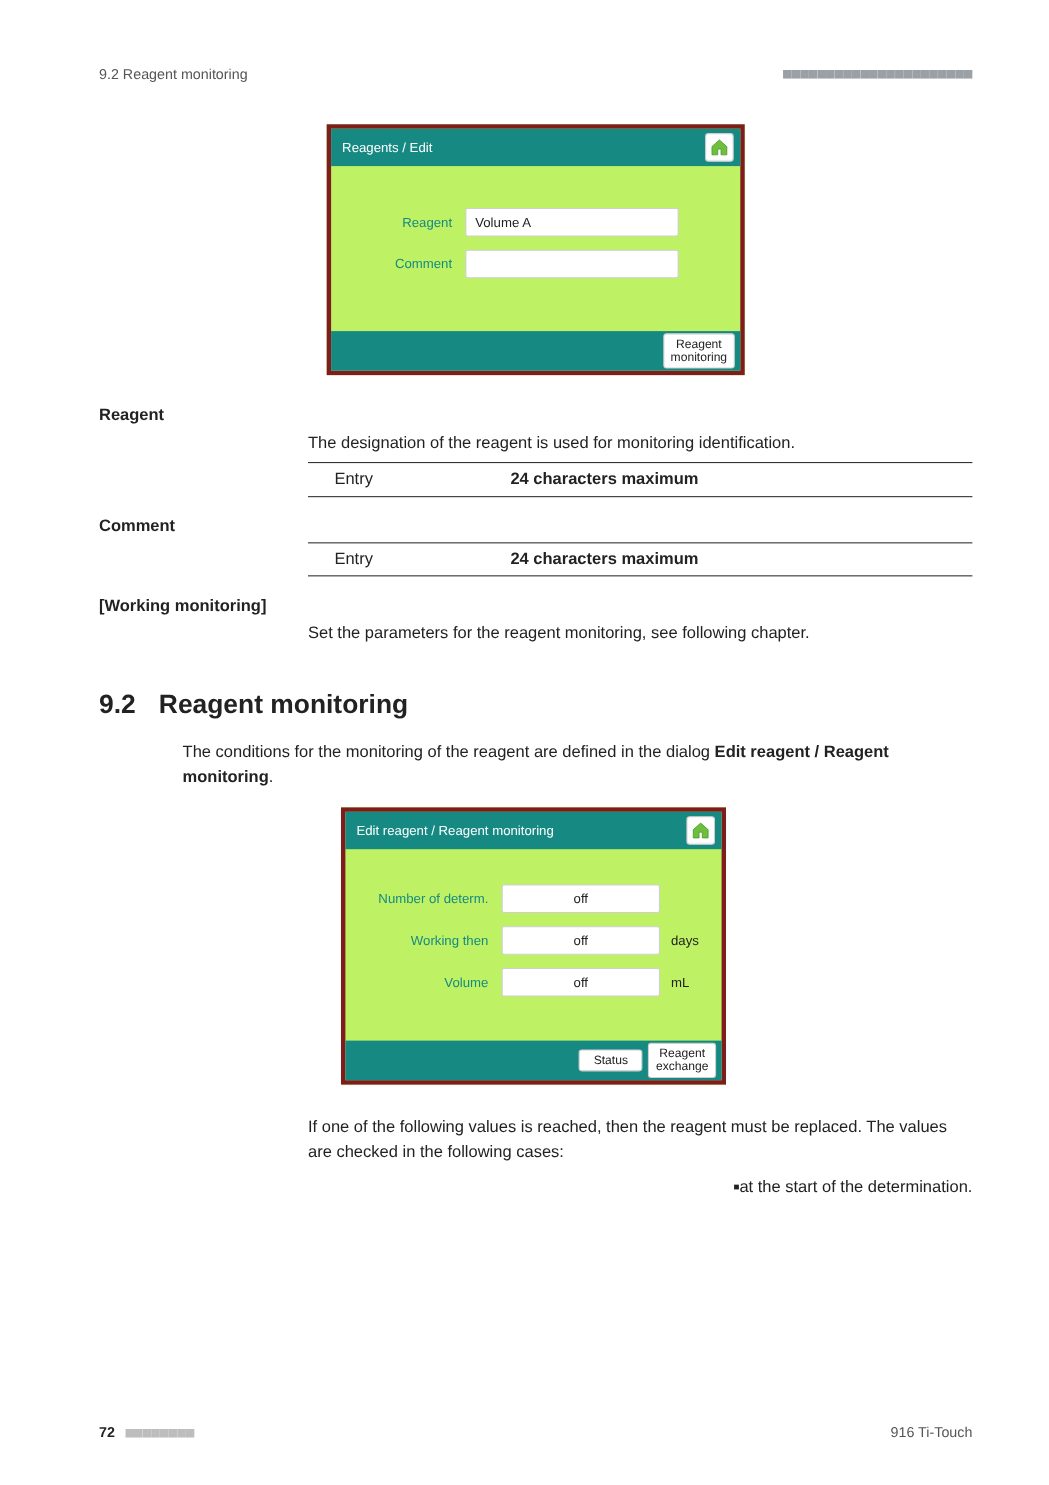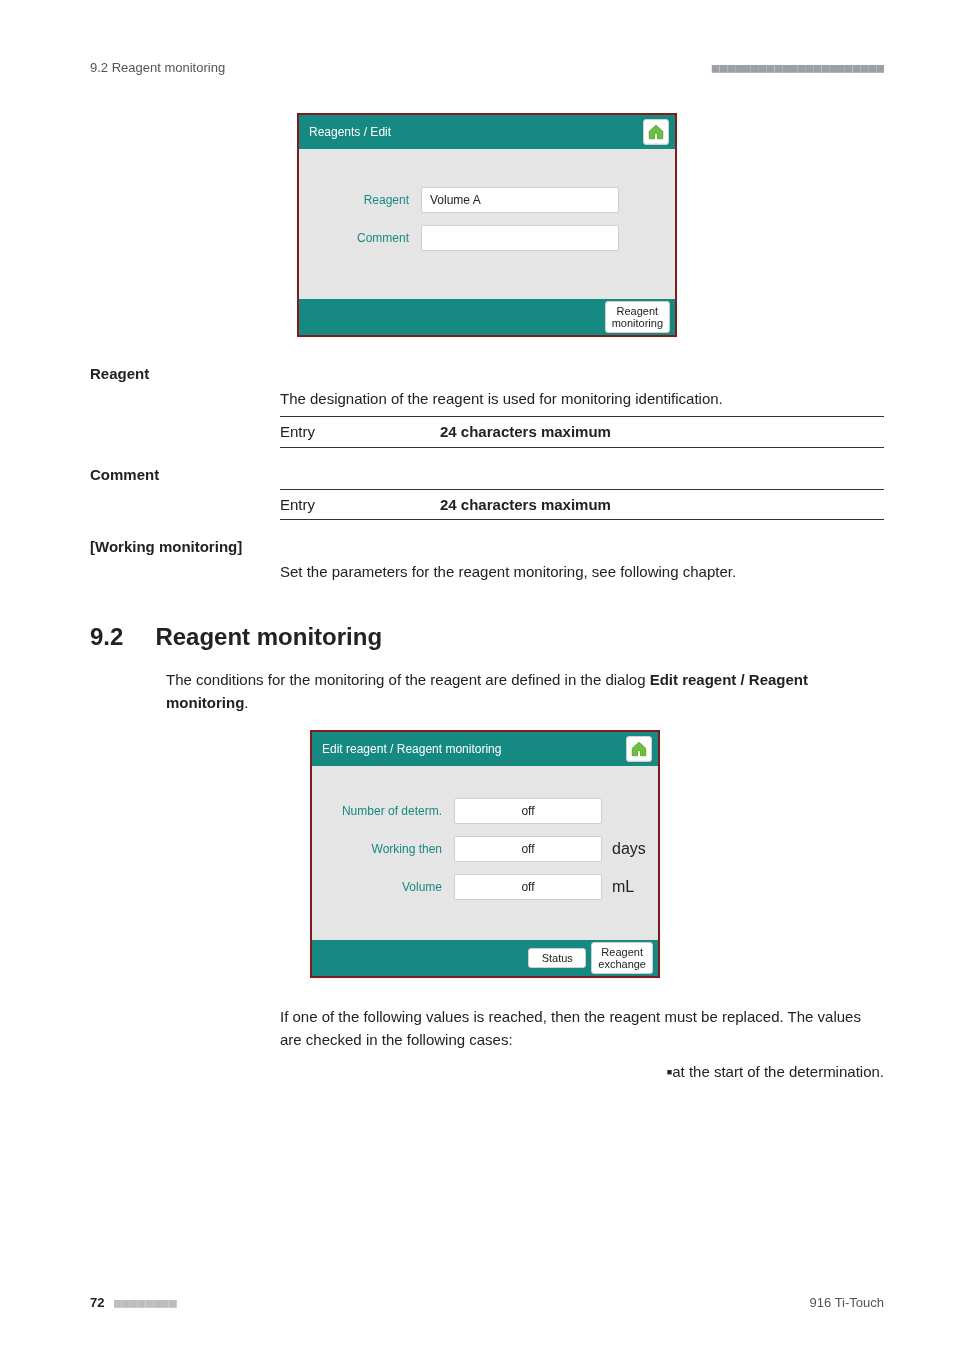--- a/index.html
+++ b/index.html
@@ -3,45 +3,45 @@
 <meta charset="utf-8">
 <style>
   * { box-sizing: border-box; margin: 0; padding: 0; }
   html, body { width: 954px; height: 1350px; background: #fff; font-family: "Segoe UI", "Helvetica Neue", Arial, sans-serif; color: #222; }
   body { position: relative; padding: 60px 70px 60px 90px; }
 
   .running-header { display: flex; justify-content: space-between; align-items: flex-start; font-size: 13px; color: #555; margin-bottom: 38px; }
   .running-header .left { font-weight: 400; }
   .running-header .right { letter-spacing: 0; color: #9aa0a6; font-family: monospace; font-size: 13px; }
 
-  .ui-panel { width: 380px; margin: 0 auto 28px auto; border: 2px solid #7f1d1d; background: #e5e5e5; box-shadow: 0 1px 2px rgba(0,0,0,0.05); }
+  .ui-panel { width: 380px; margin: 0 auto 28px auto; border: 4px solid #7f1d1d; background: #bef264; box-shadow: 0 1px 2px rgba(0,0,0,0.05); }
   .ui-titlebar { display: flex; align-items: center; justify-content: space-between; background: #168a82; color: #fff; font-size: 12px; height: 34px; padding: 0 6px 0 10px; }
   .ui-titlebar .title { }
   .home-btn { width: 26px; height: 26px; border-radius: 3px; background: #fff; display: flex; align-items: center; justify-content: center; border: 1px solid #cfcfcf; box-shadow: inset 0 -1px 0 rgba(0,0,0,.05); }
   .home-btn svg { width: 18px; height: 18px; }
 
   .ui-body { padding: 18px 12px 10px 12px; min-height: 140px; }
   .ui-row { display: flex; align-items: center; margin-bottom: 12px; }
   .ui-row .lbl { width: 110px; text-align: right; font-size: 12px; color: #168a82; padding-right: 12px; }
   .ui-row .field { flex: 1; height: 26px; background: #fff; border: 1px solid #cfcfcf; border-radius: 2px; display: flex; align-items: center; padding: 0 8px; font-size: 12px; color: #222; }
-  .ui-row .unit { width: 44px; font-size: 16px; color: #222; padding-left: 10px; }
+  .ui-row .unit { width: 44px; font-size: 12px; color: #222; padding-left: 10px; }
 
   .ui-footer { background: #168a82; height: 36px; display: flex; align-items: center; justify-content: flex-end; padding: 5px; gap: 5px; }
   .ui-footer .btn { background: #fff; border: 1px solid #cfcfcf; border-radius: 3px; font-size: 11px; color: #222; text-align: center; padding: 3px 6px; line-height: 1.1; min-width: 58px; }
   .ui-footer .btn.two-line { white-space: pre-line; }
 
   .def-label { font-size: 15px; font-weight: 700; color: #222; margin: 18px 0 6px 0; }
   .def-body { margin-left: 190px; font-size: 15px; color: #222; line-height: 1.45; }
   .def-body p { margin-bottom: 6px; }
 
   .spec-line { border-top: 1px solid #333; border-bottom: 1px solid #333; margin-top: 4px; padding: 4px 0; display: flex; }
-  .spec-line .k { width: 160px; font-size: 15px; }
+  .spec-line .k { width: 160px; font-size: 15px; margin-left: 24px; }
   .spec-line .v { font-size: 15px; font-weight: 700; }
 
-  .section-heading { display: flex; align-items: center; gap: 32px; margin: 40px 0 18px 0; }
+  .section-heading { display: flex; align-items: center; gap: 21px; margin: 40px 0 18px 0; }
   .section-heading .num { font-size: 24px; font-weight: 800; }
   .section-heading .txt { font-size: 24px; font-weight: 800; }
 
   .intro { margin-left: 76px; font-size: 15px; line-height: 1.5; margin-bottom: 16px; }
   .intro .b { font-weight: 700; }
 
   .after-panel { margin-left: 190px; font-size: 15px; line-height: 1.5; margin-top: 16px; }
   .after-panel ul { margin-top: 10px; padding-left: 20px; list-style: none; text-align: right; }
   .after-panel ul li::before { content: "■"; font-size: 9px; color: #222; display: inline-block; width: 18px; vertical-align: middle; }
 

